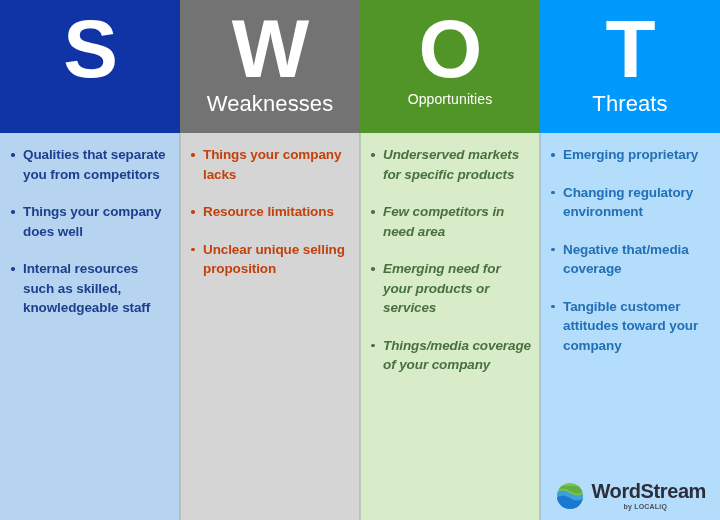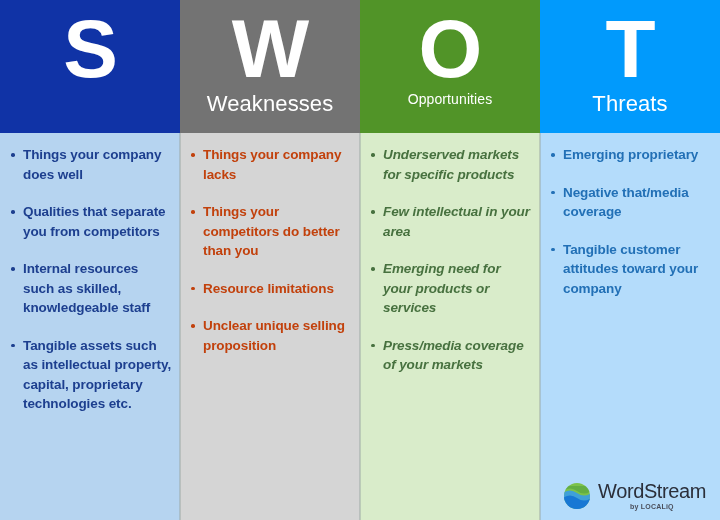--- a/index.html
+++ b/index.html
@@ -135,21 +135,21 @@
     position: relative;
   }
   .brand-text-wrap {
     display: flex;
     flex-direction: column;
     align-items: flex-start;
     line-height: 1;
   }
   .brand-name {
     font-size: 20px;
-    font-weight: normal;
+    font-weight: bold;
     color: #2b2f3a;
     letter-spacing: -0.4px;
     line-height: 1;
   }
   .brand-sub {
     font-size: 7px;
     font-weight: bold;
     color: #4a4f5c;
     letter-spacing: 0.2px;
     margin-top: 2px;
@@ -160,66 +160,65 @@
 <body>
 
 <div class="swot-board">
 
   <div class="swot-column col-strengths">
     <div class="col-header">
       <div class="col-letter">S</div>
     </div>
     <div class="col-body">
       <ul class="bullets">
+        <li>Qualities that separate you from competitors</li>
         <li>Things your company does well</li>
-        <li>Qualities that separate you from competitors</li>
         <li>Internal resources such as skilled, knowledgeable staff</li>
-        <li>Tangible assets such as intellectual property, capital, proprietary technologies etc.</li>
       </ul>
     </div>
   </div>
 
   <div class="swot-column col-weaknesses">
     <div class="col-header">
       <div class="col-letter">W</div>
       <div class="col-title">Weaknesses</div>
     </div>
     <div class="col-body">
       <ul class="bullets">
         <li>Things your company lacks</li>
-        <li>Things your competitors do better than you</li>
         <li>Resource limitations</li>
         <li>Unclear unique selling proposition</li>
       </ul>
     </div>
   </div>
 
   <div class="swot-column col-opportunities">
     <div class="col-header">
       <div class="col-letter">O</div>
       <div class="col-title">Opportunities</div>
     </div>
     <div class="col-body">
       <ul class="bullets">
         <li>Underserved markets for specific products</li>
-        <li>Few intellectual in your area</li>
+        <li>Few competitors in need area</li>
         <li>Emerging need for your products or services</li>
-        <li>Press/media coverage of your markets</li>
+        <li>Things/media coverage of your company</li>
       </ul>
     </div>
   </div>
 
   <div class="swot-column col-threats">
     <div class="col-header">
       <div class="col-letter">T</div>
       <div class="col-title">Threats</div>
     </div>
     <div class="col-body">
       <ul class="bullets">
         <li>Emerging proprietary</li>
+        <li>Changing regulatory environment</li>
         <li>Negative that/media coverage</li>
         <li>Tangible customer attitudes toward your company</li>
       </ul>
     </div>
   </div>
 
   <div class="col-sep sep-1"></div>
   <div class="col-sep sep-2"></div>
   <div class="col-sep sep-3"></div>
 

